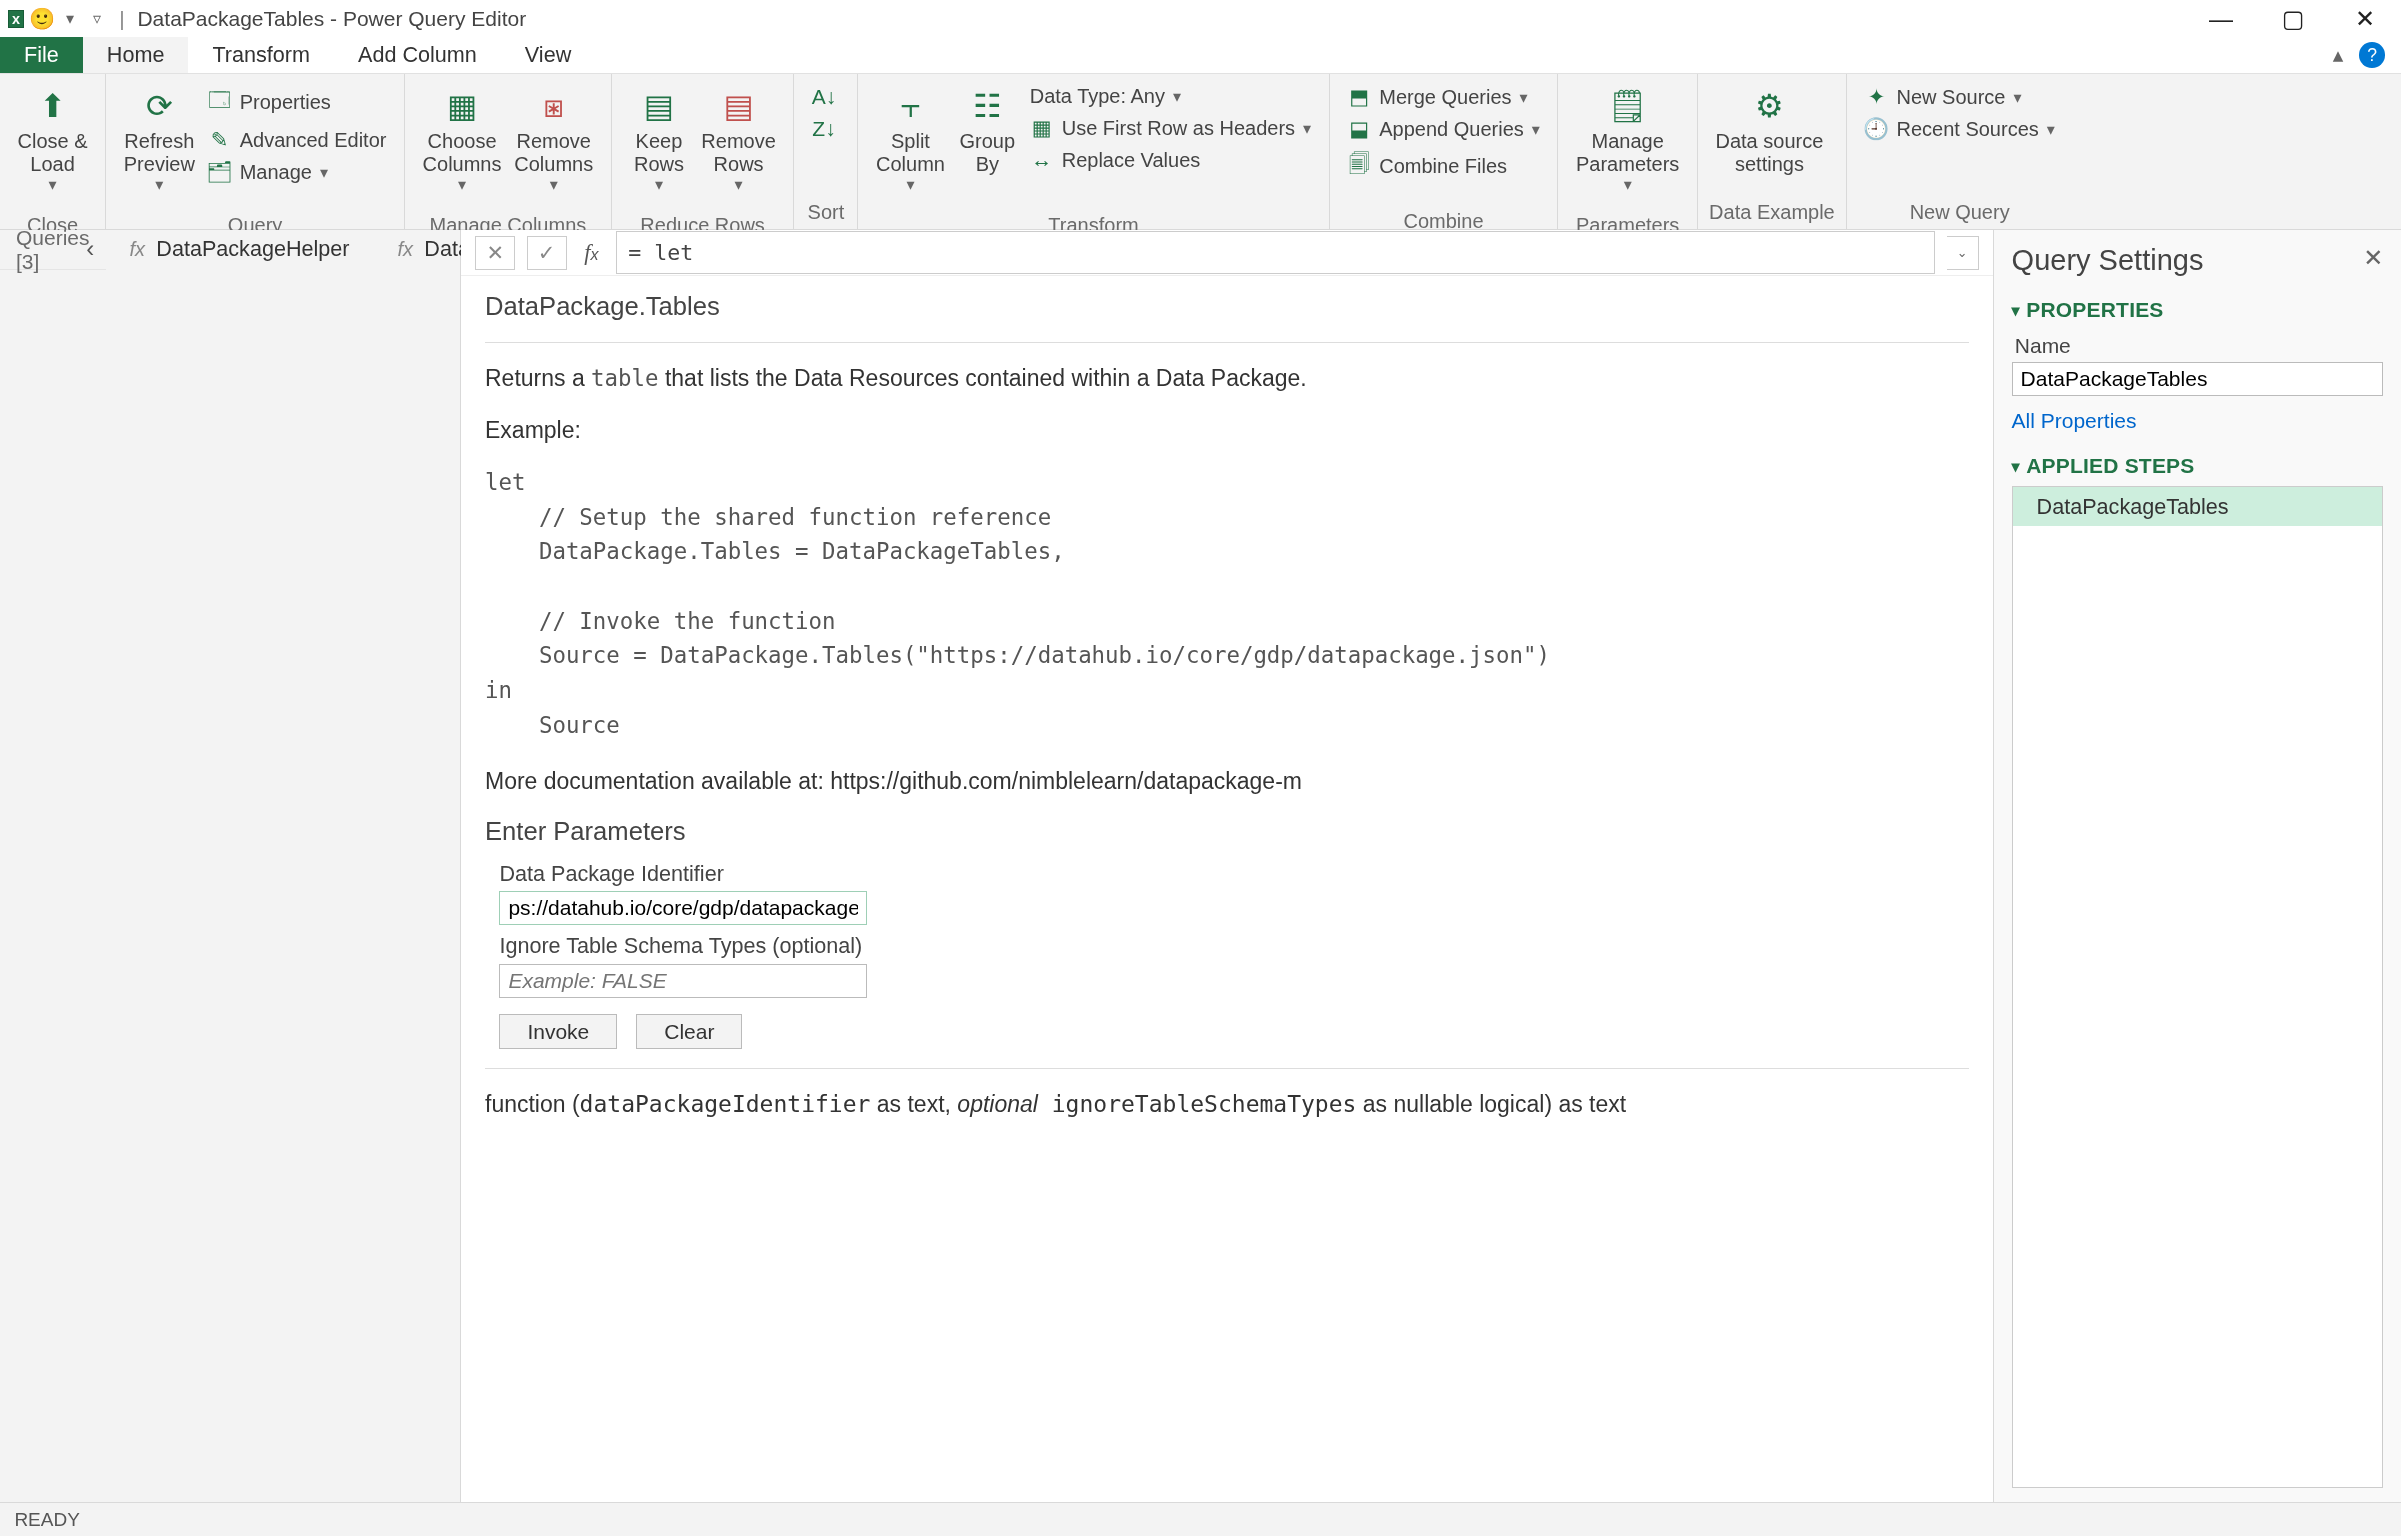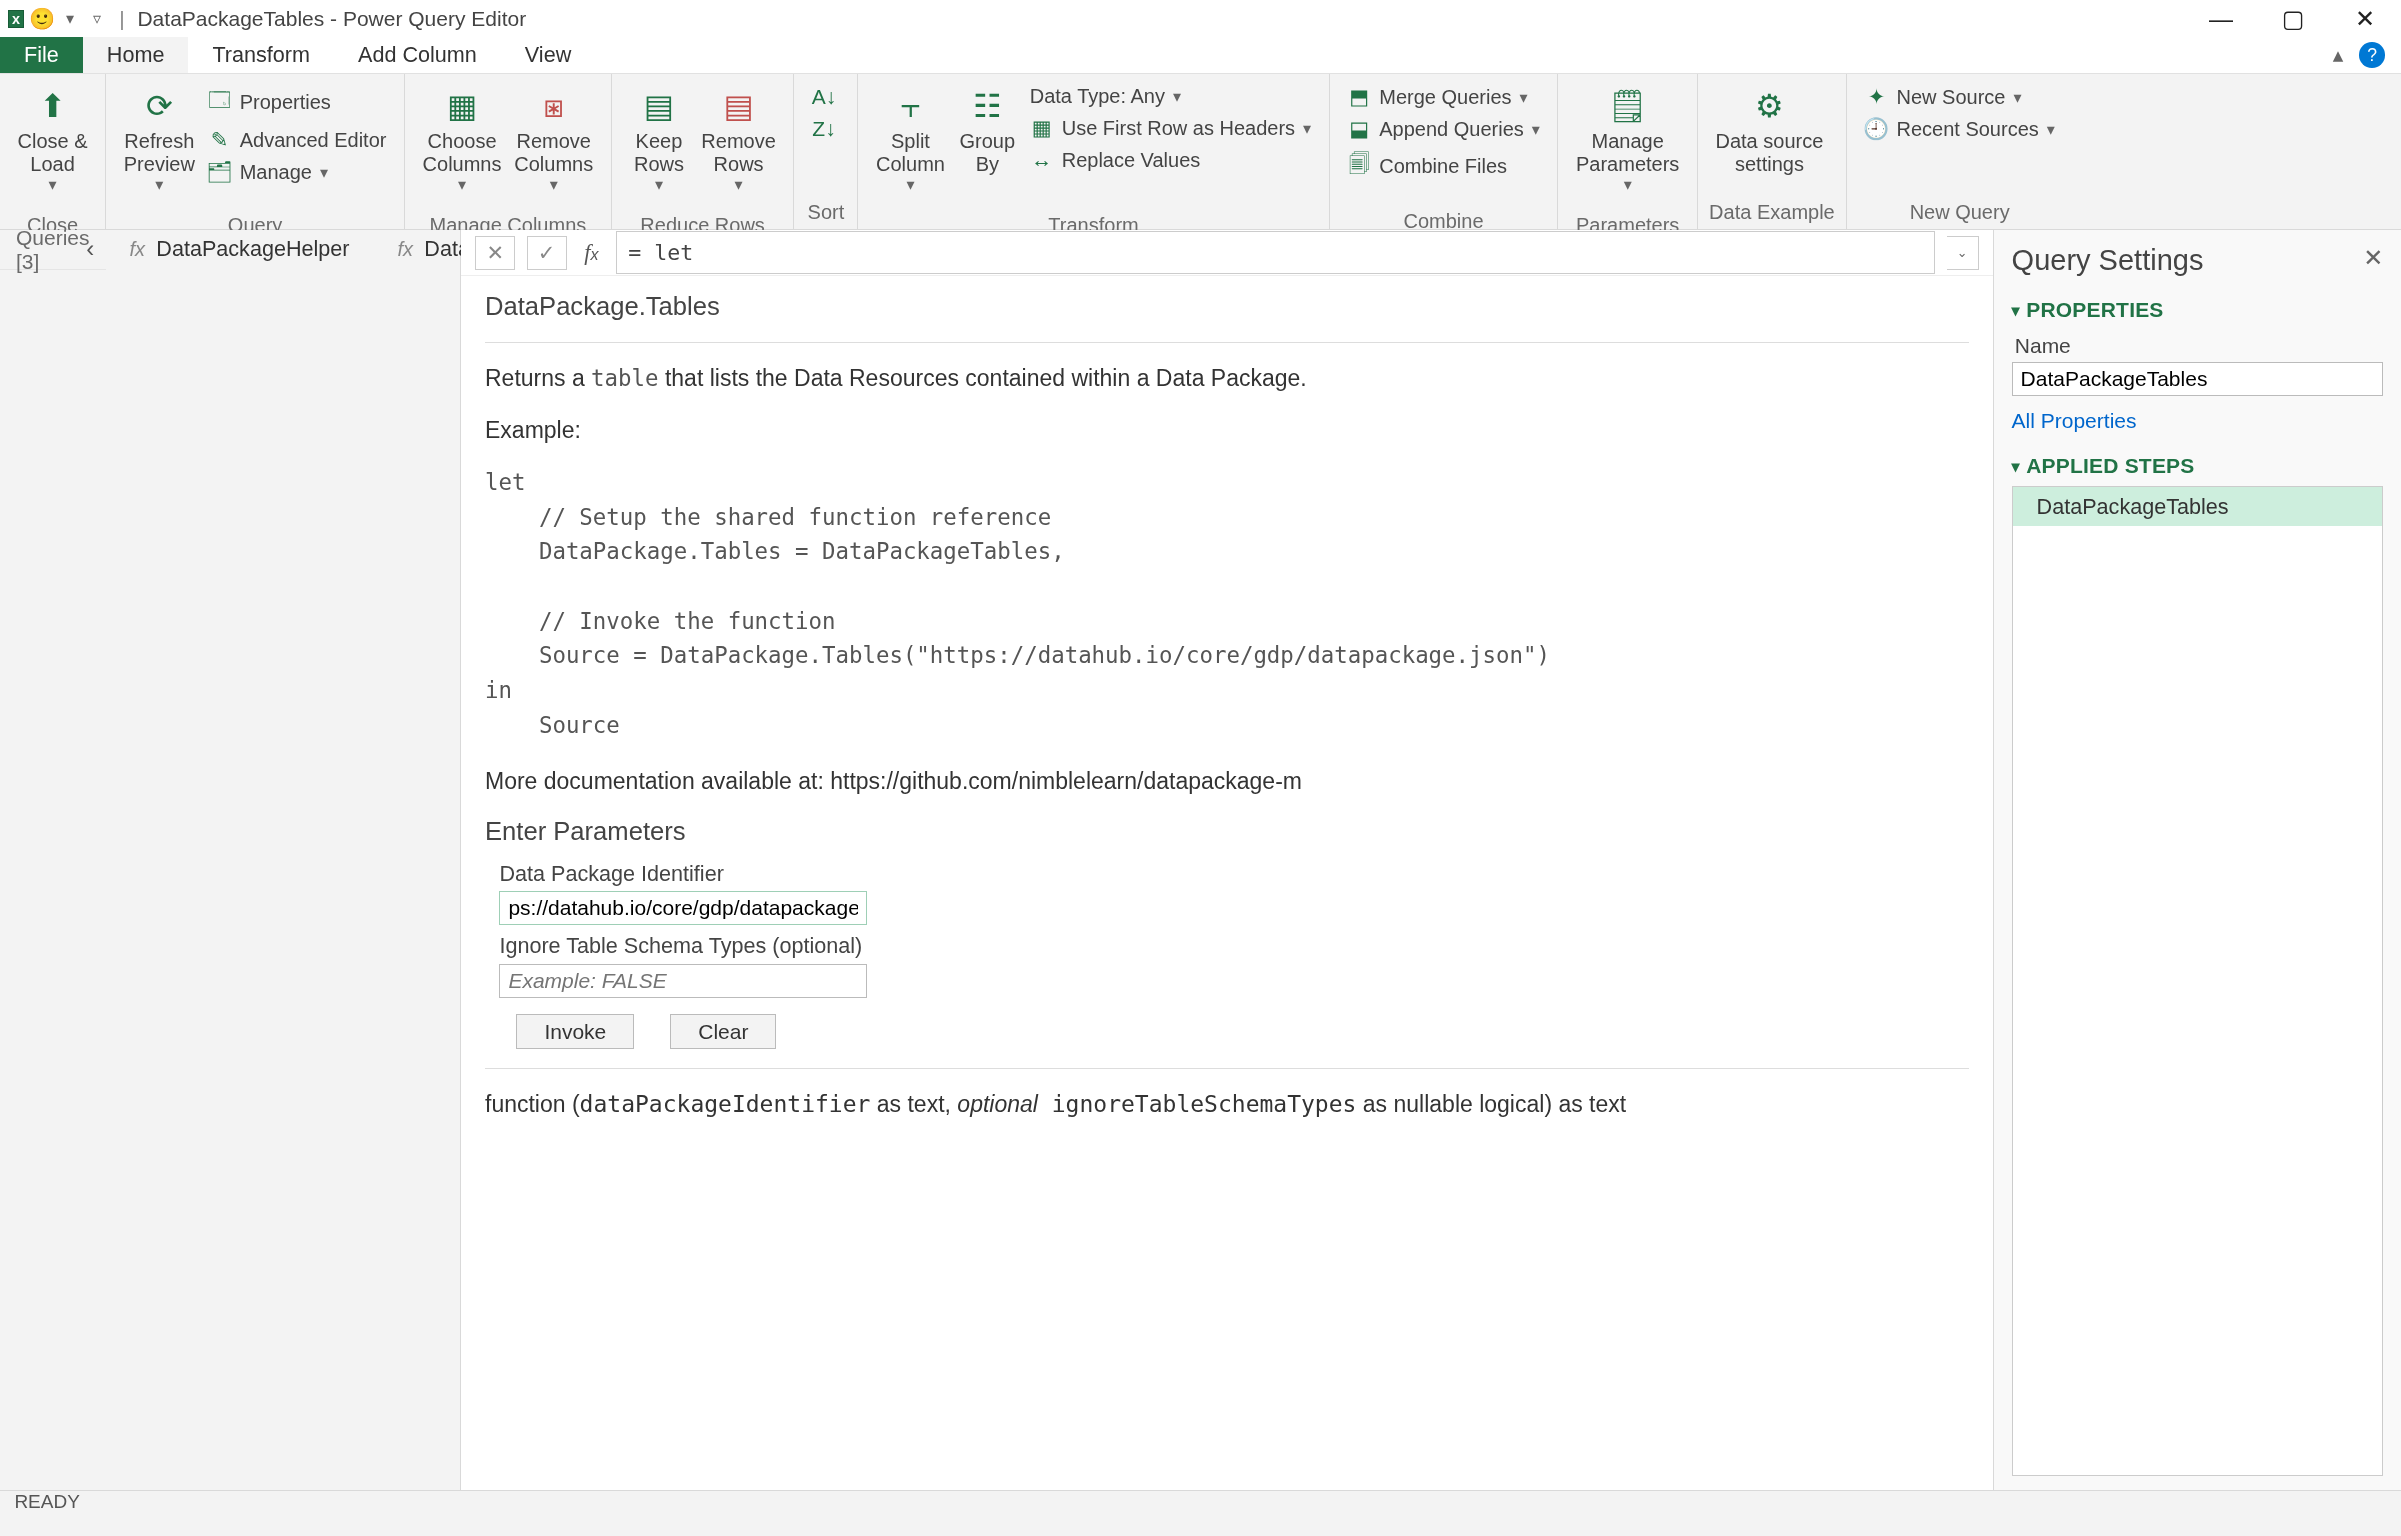--- a/index.html
+++ b/index.html
@@ -56,36 +56,36 @@
 .doc .heading { font-size:25.6px; color:#444; margin-bottom:21px;}
 .doc hr { border:none; border-top:0.8px solid #ddd; margin:0 0 17.6px 0;}
 .doc p { margin-bottom:17.6px; line-height:1.5;}
 .doc code, .doc pre { font-family:Consolas,monospace; font-size:22.4px; color:#555;}
 .doc pre { white-space:pre; margin:8px 0 21px 0; line-height:1.55;}
 .doc .section-title { font-size:25.6px; color:#444; margin:19px 0 14.4px 0;}
 .doc .field-label { font-size:21.6px; color:#444; margin:8px 0 4.8px 14.4px;}
 .doc input.param { width:368px; height:34px; border:0.8px solid #9ecfb6; padding:0 8px; font-size:21px; margin-left:14.4px; display:block;}
 .doc input.param.plain { border:0.8px solid #bbb;}
 .doc .btnrow { margin:16px 0 19px 14.4px; display:flex; gap:19px;}
-.doc button { height:35px; padding:0 27px; font-size:21px; background:#f3f3f3; border:0.8px solid #bbb; color:#333;margin-left:17px;}
+.doc button { height:35px; padding:0 27px; font-size:21px; background:#f3f3f3; border:0.8px solid #bbb; color:#333;}
 .doc .sig { font-size:23px; color:#333;}
 .doc .sig .mono { font-family:Consolas,monospace;}
 .doc .sig .opt { font-style:italic;}
 .settings { width:408px; border-left:0.8px solid #d9d9d9; background:#f9f9f9; display:flex; flex-direction:column; padding:14.4px 17.6px;}
 .settings .title { font-size:29px; color:#444; font-weight:400;}
 .settings .close { float:right; font-size:24px; color:#666;}
 .settings .sect { margin-top:21px;}
 .settings .secthdr { color:#217346; font-size:21px; font-weight:600; letter-spacing:0.2px; display:flex; align-items:center; gap:6.4px;}
 .settings .secthdr::before { content:"▾"; color:#217346; font-size:16px;}
 .settings .lbl { font-size:21px; color:#444; margin:11.2px 0 4.8px 3.2px;}
 .settings input { width:100%; height:34px; border:0.8px solid #bbb; padding:0 8px; font-size:21px;}
 .settings a { color:#0066cc; font-size:21px; text-decoration:none; display:inline-block; margin-top:12.8px;}
 .settings .steps { margin-top:8px; border:0.8px solid #ccc; background:#fff; flex:1; min-height:881px;}
 .settings .step { background:#cdeedd; padding:6.4px 24px; font-size:21.6px; color:#333;}
-.statusbar { height:47px; background:#f3f3f3; border-top:0.8px solid #d9d9d9; display:flex; padding:0 14.4px; font-size:19px; color:#555;}
+.statusbar { height:35px; background:#f3f3f3; border-top:0.8px solid #d9d9d9; display:flex; align-items:center; padding:0 14.4px; font-size:19px; color:#555;}
 </style>
 </head>
 <body>
 
 <div class="app">
 
   <div class="titlebar">
     <div class="left">
       <span class="icon">
           <span class="excel-icon">x</span>

